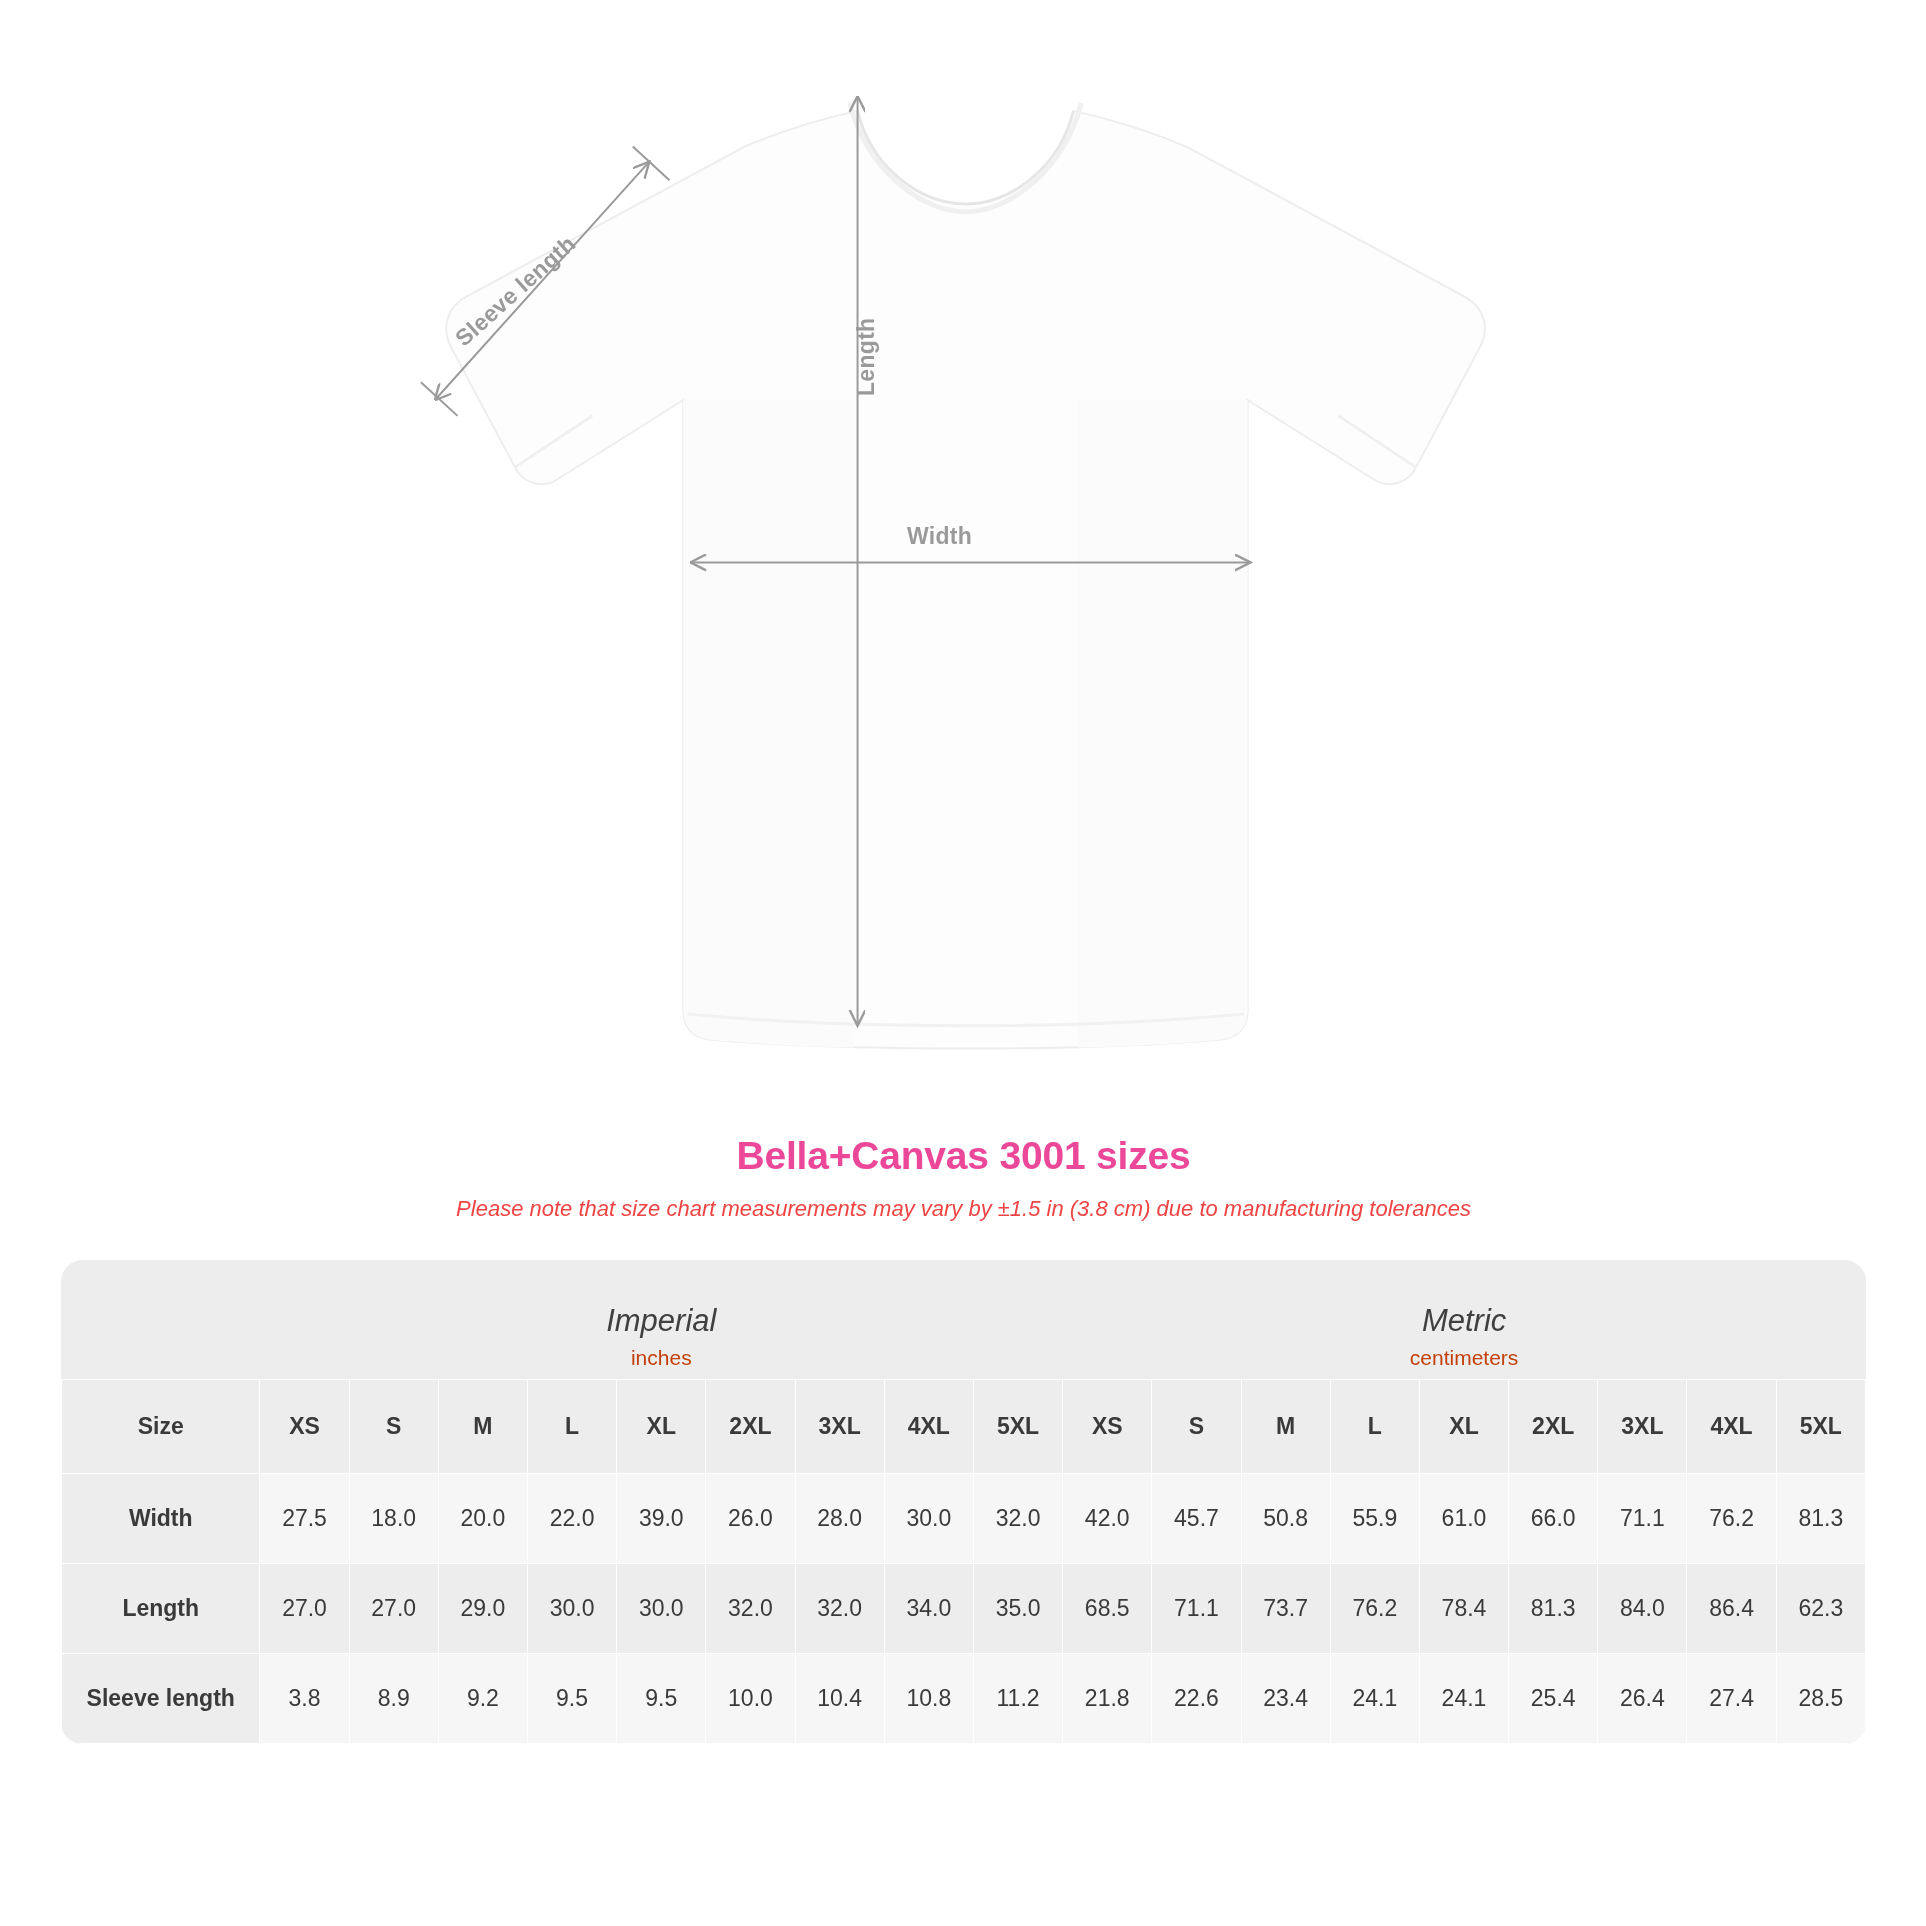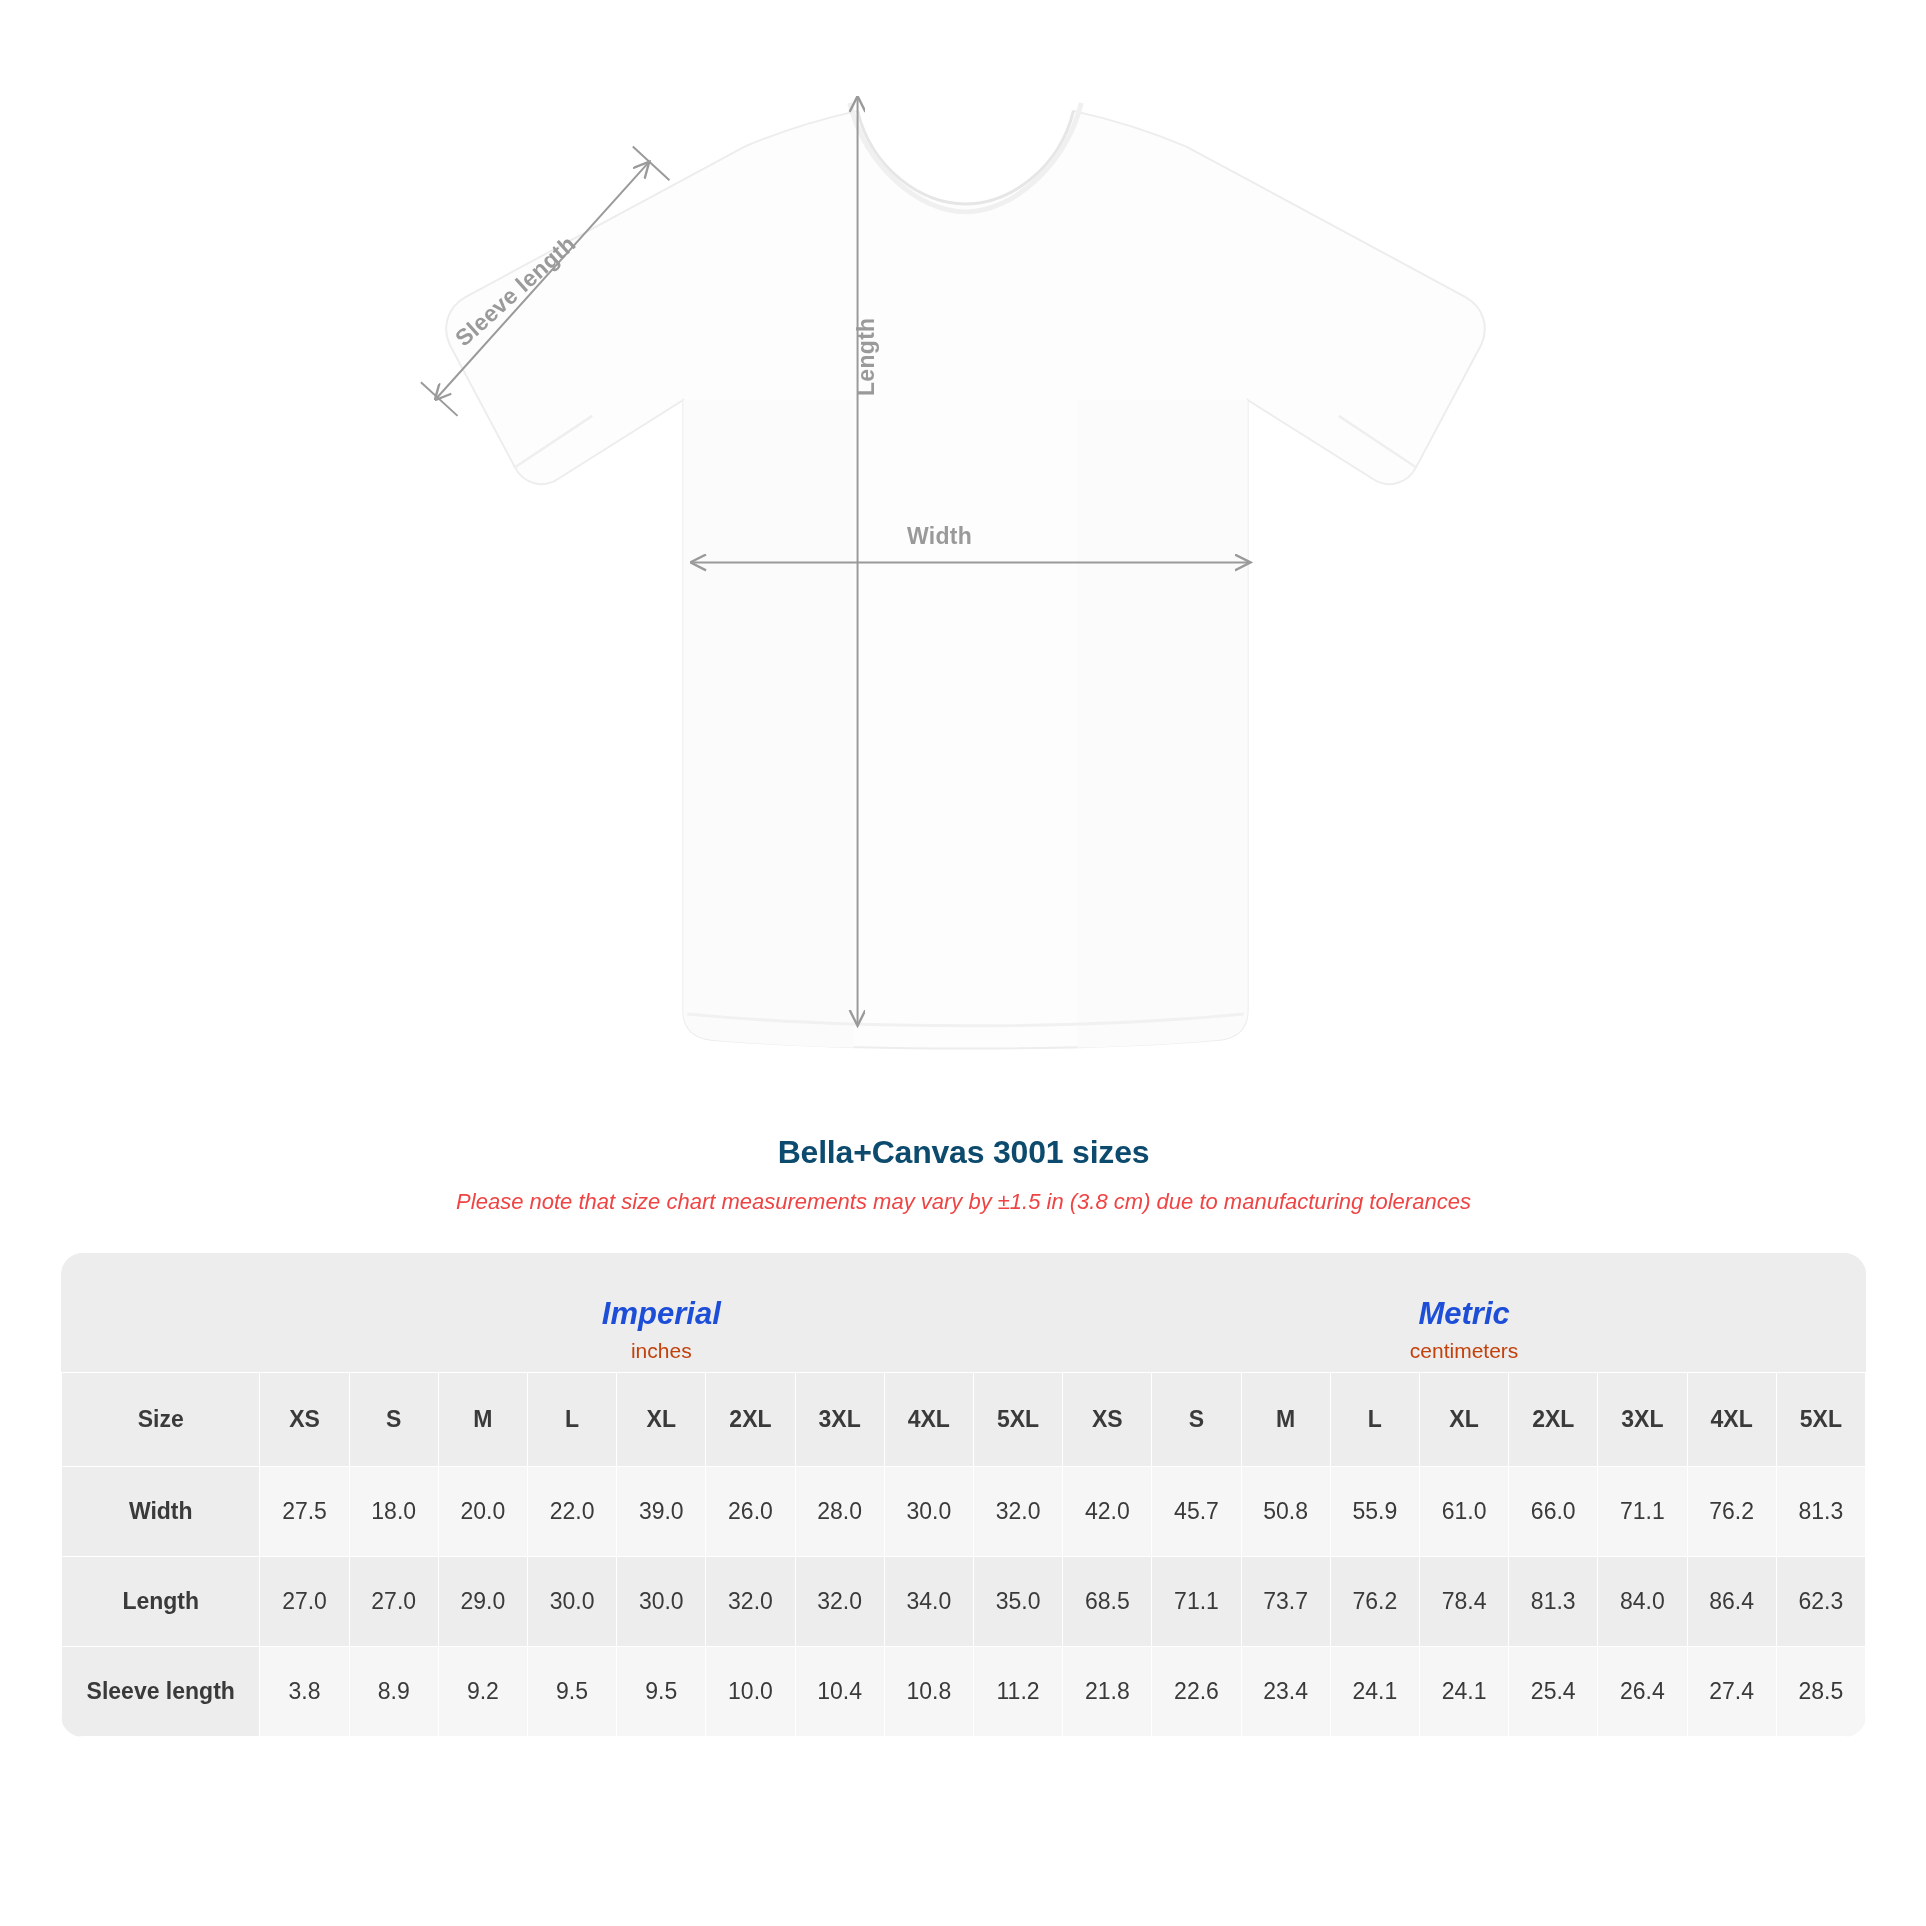--- a/index.html
+++ b/index.html
@@ -56,23 +56,23 @@
     transform: rotate(-42deg);
     transform-origin: left top;
   }
 
   
   .title-block {
     text-align: center;
     margin-top: 30px;
   }
   .chart-title {
-    font-size: 32px;
+    font-size: 39px;
     font-weight: bold;
-    color: #0c4a6e;
+    color: #ec4899;
     letter-spacing: -0.2px;
   }
   .chart-note {
     margin-top: 18px;
     font-size: 22px;
     font-style: italic;
     color: #ef4444;
   }
 
   
@@ -94,23 +94,23 @@
     color: #3a3a3a;
     background: #ededed;
   }
   .unit-head {
     height: 117px;
     vertical-align: middle;
     border: none !important;
   }
   .unit-system {
     font-size: 31px;
-    font-weight: bold;
+    font-weight: normal;
     font-style: italic;
-    color: #1d4ed8;
+    color: #404040;
     line-height: 1.25;
     margin-top: 37px;
   }
   .unit-units {
     font-size: 21px;
     color: #c2410c;
     line-height: 1.6;
   }
   .corner-cell {
     border: none !important;

